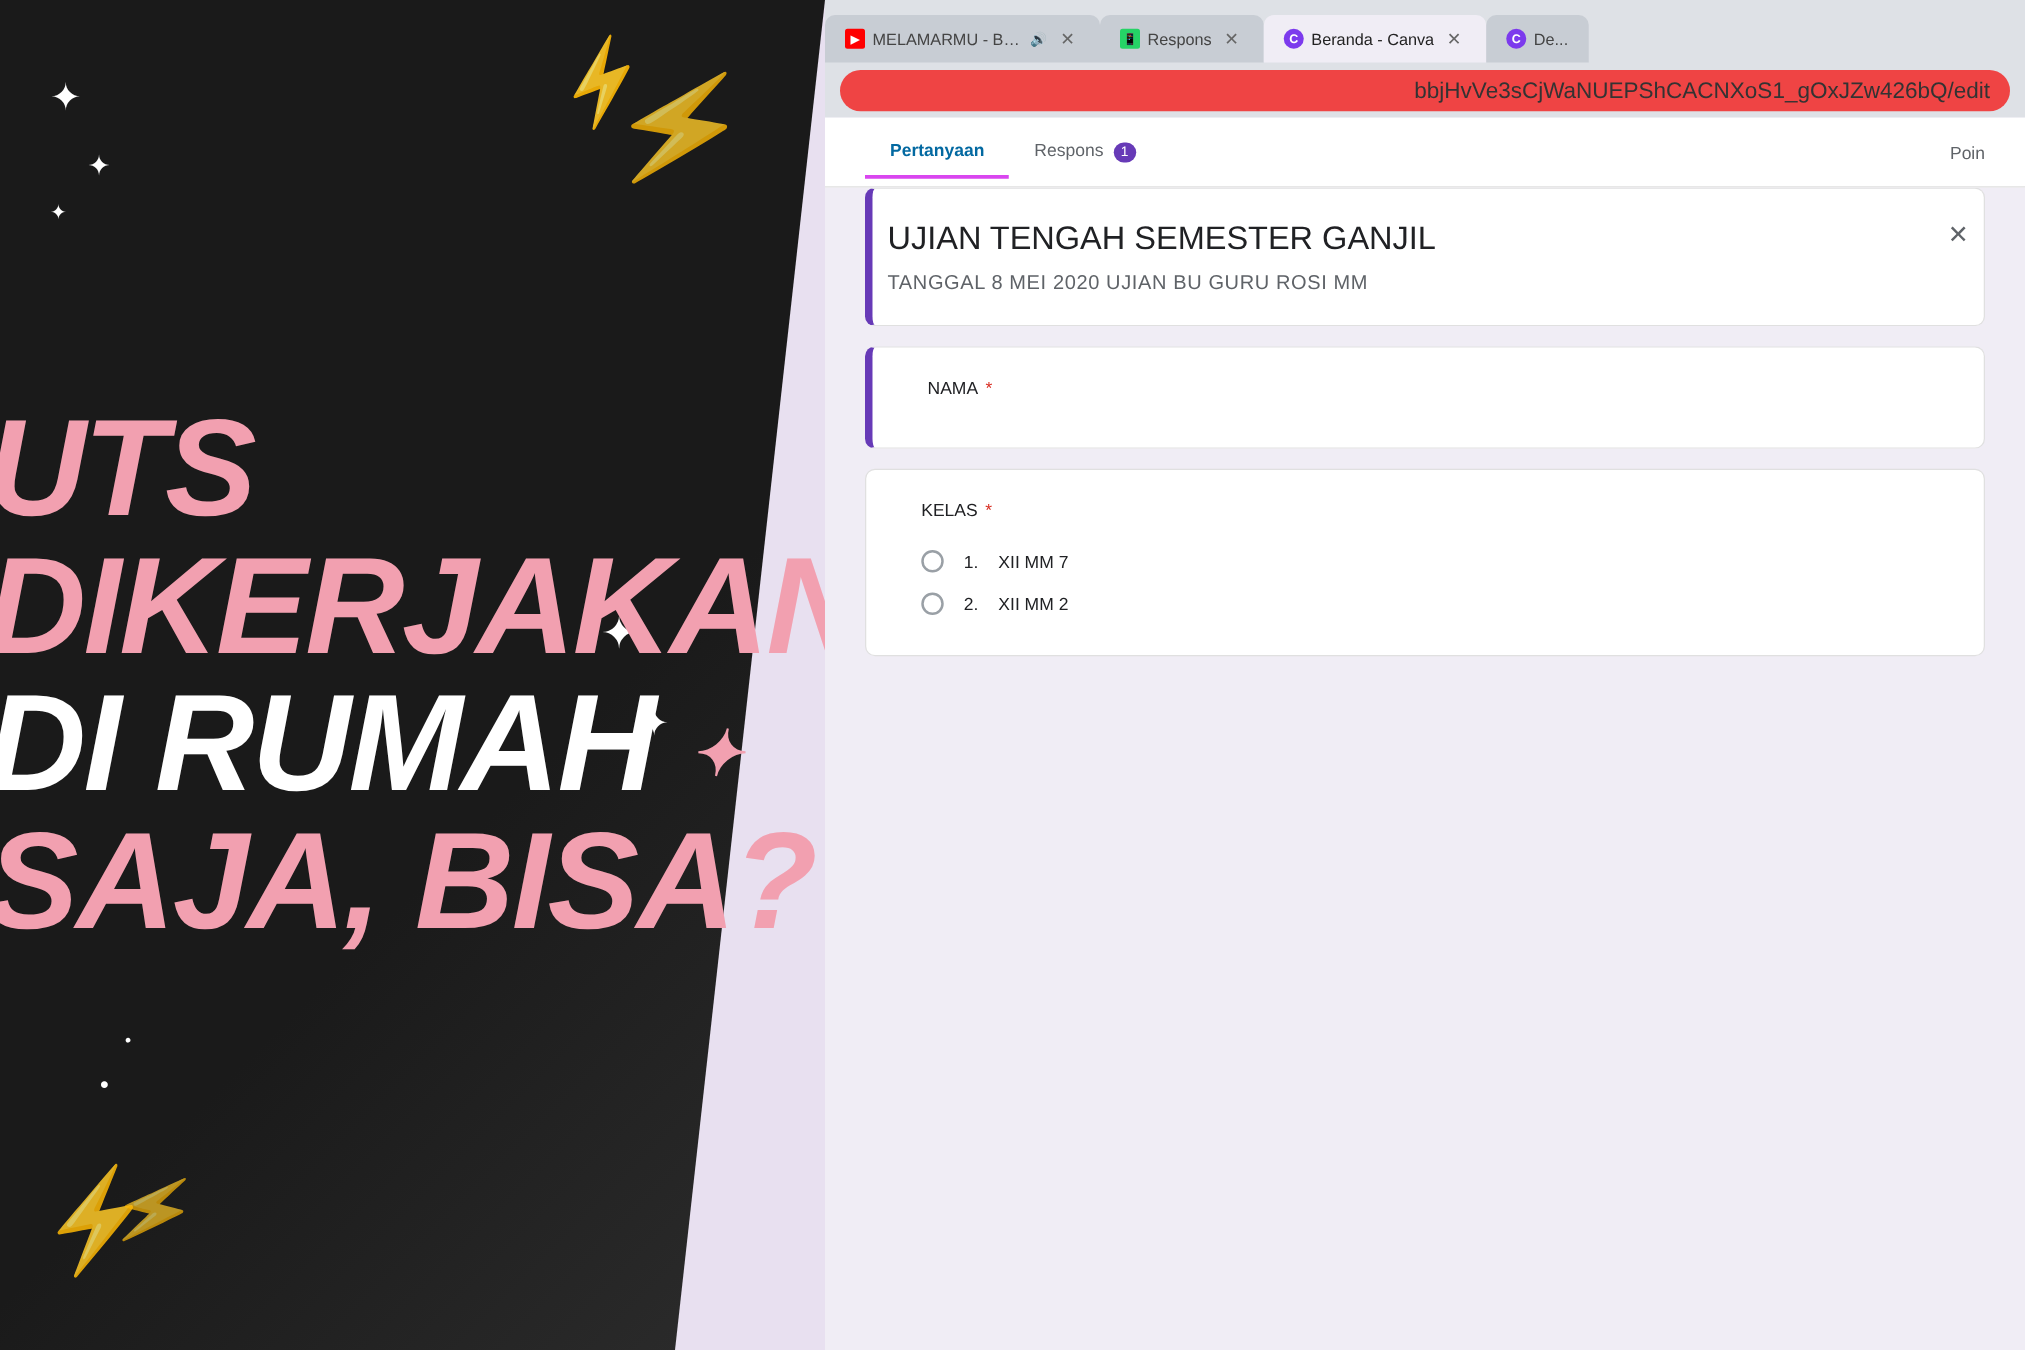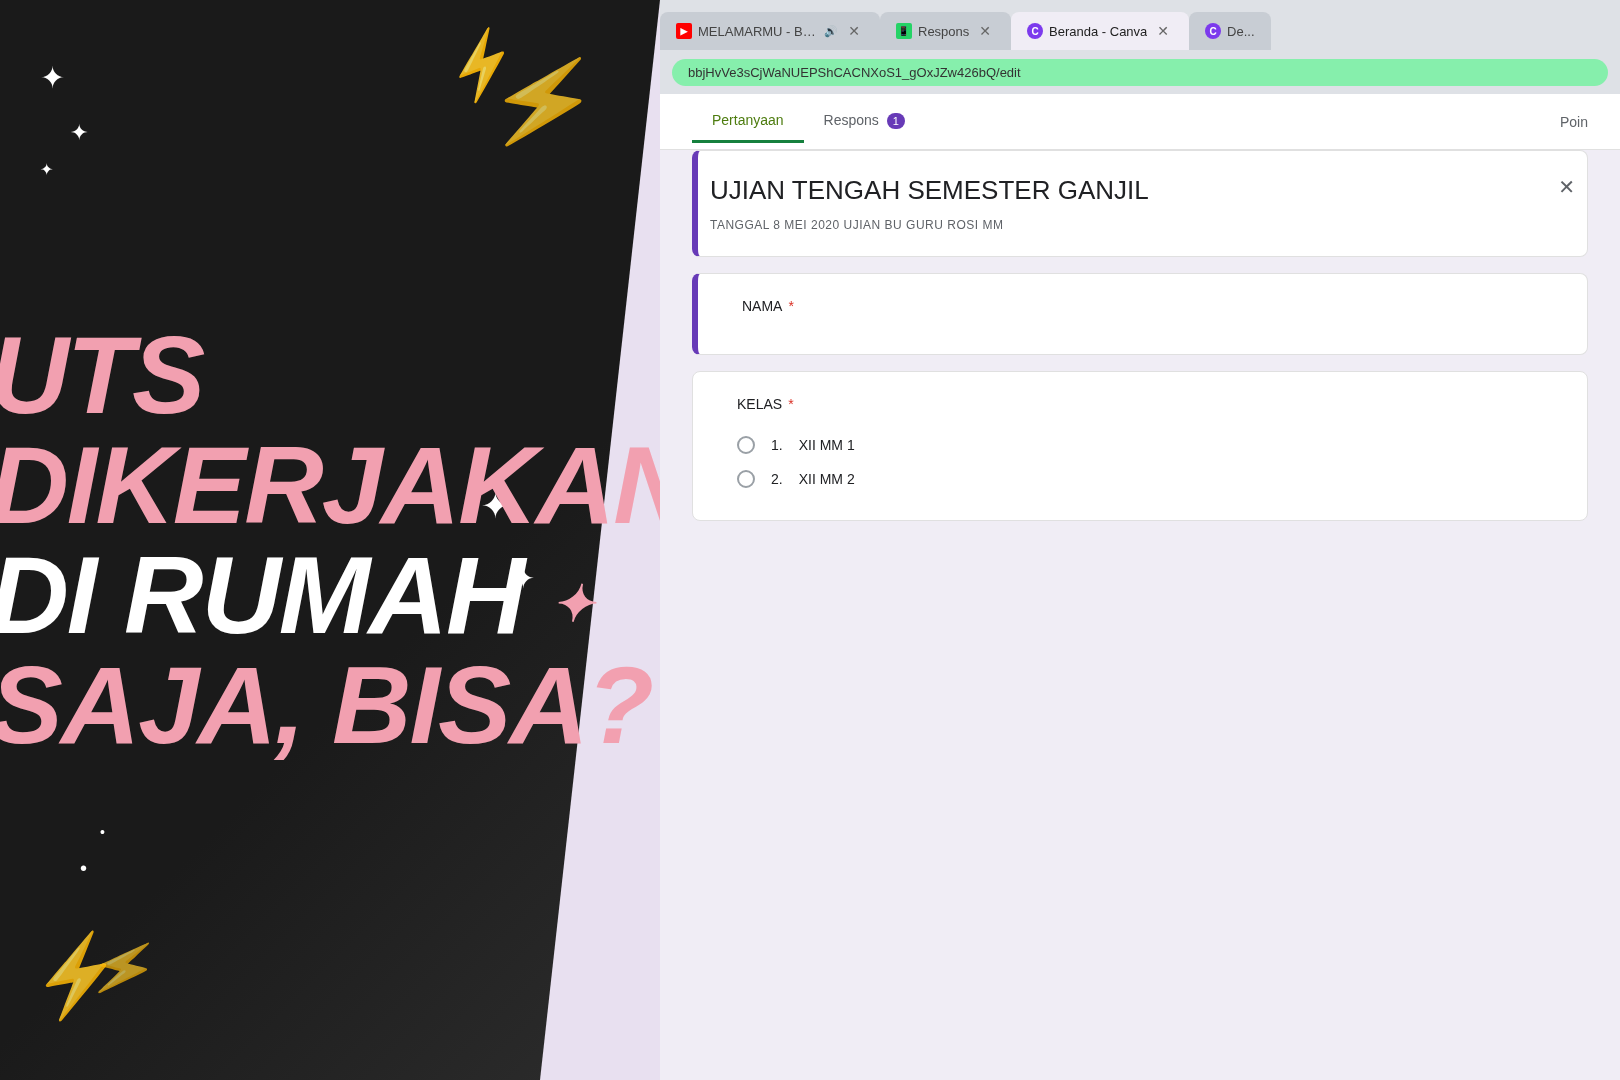--- a/index.html
+++ b/index.html
@@ -177,27 +177,28 @@
       background: #dee1e6;
       padding: 6px 12px;
       display: flex;
       align-items: center;
       gap: 8px;
       height: 44px;
     }
 
     .address-bar {
       flex: 1;
-      background: #86efac;
+      background: #ef4444;
       border-radius: 20px;
       padding: 6px 16px;
-      font-size: 13px;
+      font-size: 18px;
       color: #333;
       display: flex;
       align-items: center;
+      justify-content: flex-end;
     }
 
     
     .forms-container {
       flex: 1;
       overflow-y: auto;
       background: #f0edf5;
     }
 
     .forms-header-bar {
@@ -240,23 +241,23 @@
     .tab-nav-item {
       padding: 12px 20px;
       font-size: 14px;
       color: #5f6368;
       cursor: pointer;
       position: relative;
       border-bottom: 3px solid transparent;
     }
 
     .tab-nav-item.active {
-      color: #4d7c0f;
-      border-bottom: 3px solid #15803d;
-      font-weight: 400;
+      color: #0369a1;
+      border-bottom: 3px solid #d946ef;
+      font-weight: 700;
     }
 
     .tab-nav-badge {
       background: #673ab7;
       color: white;
       border-radius: 10px;
       font-size: 11px;
       padding: 2px 6px;
       margin-left: 4px;
     }
@@ -294,21 +295,21 @@
       font-size: 26px;
       font-weight: 400;
       color: #202124;
       display: flex;
       justify-content: space-between;
       align-items: flex-start;
       margin-bottom: 12px;
     }
 
     .form-card-subtitle {
-      font-size: 12px;
+      font-size: 16px;
       color: #5f6368;
       letter-spacing: 0.5px;
     }
 
     .form-card.question-card {
       padding: 24px 44px;
     }
 
     .form-card.question-card.active-card {
       border-left: 6px solid #673ab7;
@@ -466,21 +467,21 @@
     </div>
 
     <div class="form-card question-card">
       <div class="question-label">
         <span>KELAS</span>
         <span class="required-star">*</span>
       </div>
       <div class="radio-option">
         <div class="radio-circle"></div>
         <span>1.</span>
-        <span>XII MM 1</span>
+        <span>XII MM 7</span>
       </div>
       <div class="radio-option">
         <div class="radio-circle"></div>
         <span>2.</span>
         <span>XII MM 2</span>
       </div>
     </div>
   </div>
 </div>
 

